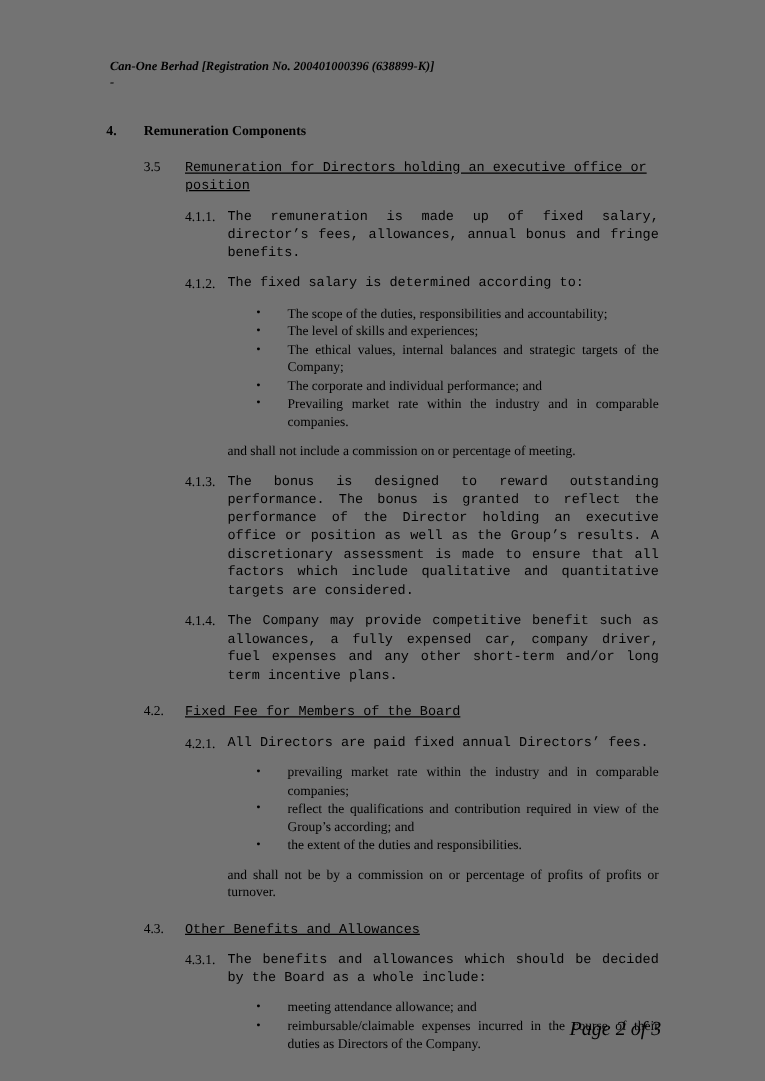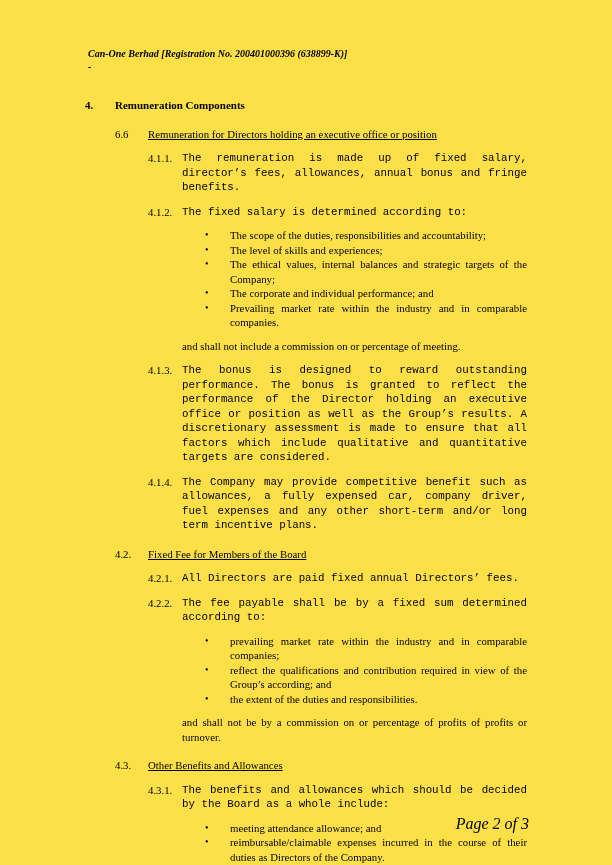--- a/index.html
+++ b/index.html
@@ -4,21 +4,21 @@
 <style>
   html, body {
     margin: 0;
     padding: 0;
     background: #e8e8e8;
   }
   .page {
     position: relative;
     width: 612px;
     height: 865px;
-    background: #fde047;
+    background: #737373;
     font-family: "Liberation Serif", serif;
     color: #000000;
     overflow: hidden;
     box-sizing: border-box;
   }
   
   .doc-header {
     position: absolute;
     top: 48px;
     left: 88px;
@@ -37,21 +37,21 @@
     left: 85px;
     width: 442px;
     font-size: 10.8px;
     line-height: 14.5px;
   }
   .row { display: flex; align-items: baseline; }
   .section-row { font-weight: bold; font-size: 11px; }
   .num1 { width: 30px; flex-shrink: 0; }
   .l2 { margin-left: 30px; margin-top: 14px; }
   .num2 { width: 33px; flex-shrink: 0; }
-  .subheading { text-decoration: underline; }
+  .subheading { text-decoration: underline; font-family: Liberation Mono, monospace; }
   .item-row { margin-left: 63px; margin-top: 10px; display: flex; }
   .num3 { width: 34px; flex-shrink: 0; }
   .clause-body { flex: 1; min-width: 0; }
   .para { text-align: justify; font-family: Liberation Mono, monospace; }
   .bullets { margin-left: 120px; margin-top: 9px; }
   .bullet-row { display: flex; }
   .dot { width: 25px; flex-shrink: 0; font-size: 10px; }
   .bullet-text { display: block; flex: 1; min-width: 0; text-align: justify; }
   .after { margin-left: 97px; margin-top: 9px; width: 345px; text-align: justify; }
   
@@ -75,21 +75,21 @@
     </div>
   </div>
 
   <div class="content">
     <div class="row section-row">
       <span class="num1">4.</span>
       <span class="section-title">Remuneration Components</span>
     </div>
     <div>
         <div class="row l2">
-          <span class="num2">6.6</span>
+          <span class="num2">3.5</span>
           <span class="subheading">Remuneration for Directors holding an executive office or position</span>
         </div>
         <div class="item-row">
           <span class="num3">4.1.1.</span>
           <div class="clause-body">
             <div class="para">The remuneration is made up of fixed salary, director’s fees, allowances, annual bonus and fringe benefits.</div>
           </div>
         </div>
         <div class="item-row">
           <span class="num3">4.1.2.</span>
@@ -135,26 +135,20 @@
         <div class="row l2">
           <span class="num2">4.2.</span>
           <span class="subheading">Fixed Fee for Members of the Board</span>
         </div>
         <div class="item-row">
           <span class="num3">4.2.1.</span>
           <div class="clause-body">
             <div class="para">All Directors are paid fixed annual Directors’ fees.</div>
           </div>
         </div>
-        <div class="item-row">
-          <span class="num3">4.2.2.</span>
-          <div class="clause-body">
-            <div class="para">The fee payable shall be by a fixed sum determined according to:</div>
-          </div>
-        </div>
         <div class="bullets">
           <div class="bullet-row">
             <span class="dot">•</span>
             <span class="bullet-text">prevailing market rate within the industry and in comparable companies;</span>
           </div>
           <div class="bullet-row">
             <span class="dot">•</span>
             <span class="bullet-text">reflect the qualifications and contribution required in view of the Group’s according; and</span>
           </div>
           <div class="bullet-row">

